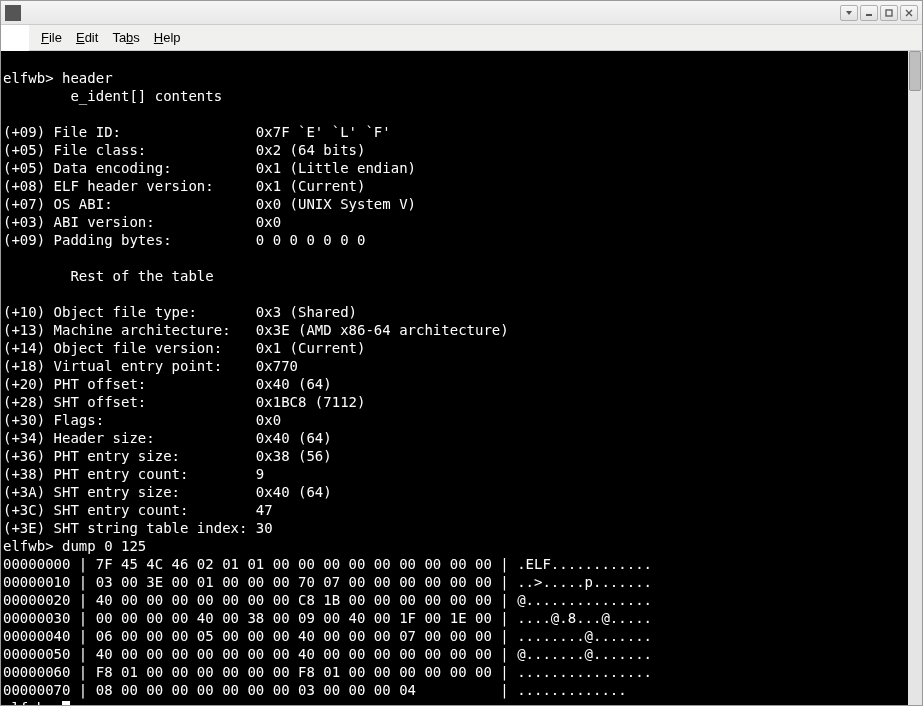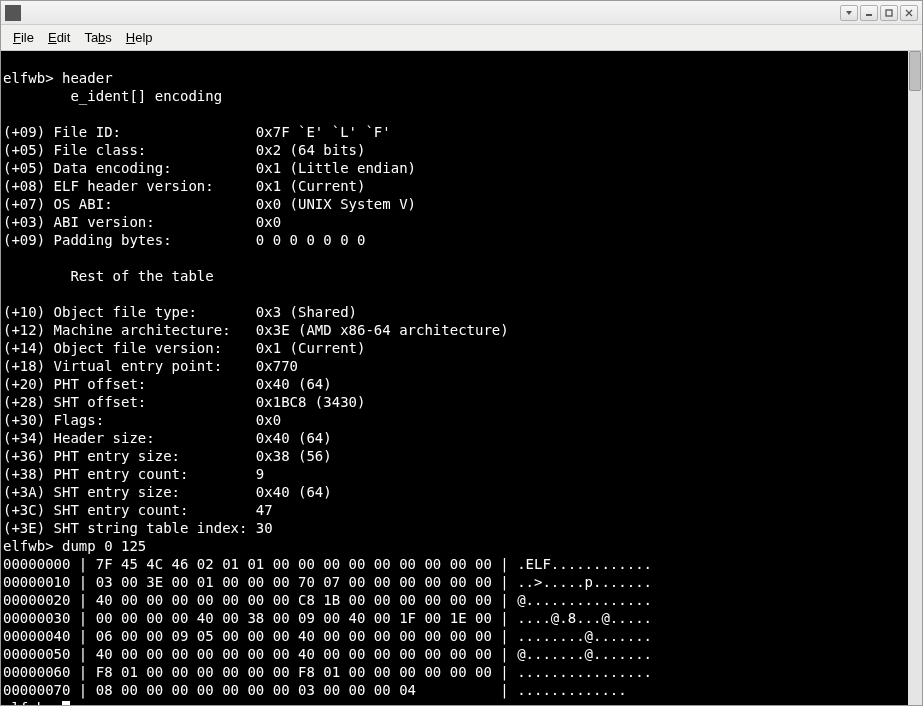--- a/index.html
+++ b/index.html
@@ -49,20 +49,21 @@
 }
 .menubar {
   height: 26px;
   background: #f0f0ee;
   border-bottom: 1px solid #ccc;
   display: flex;
   align-items: center;
   padding: 0 6px;
   gap: 2px;
   font-size: 13px;
+  margin-left: 28px;
 }
 .menu-item {
   padding: 2px 6px;
   cursor: pointer;
 }
 .menu-item .ul { text-decoration: underline; }
 .terminal {
   flex: 1;
   background: #000;
   color: #fff;
@@ -132,51 +133,51 @@
 
   <div class="menubar">
     <span class="menu-item"><span class="ul">F</span><span>ile</span></span>
     <span class="menu-item"><span class="ul">E</span><span>dit</span></span>
     <span class="menu-item"><span>Ta</span><span class="ul">b</span><span>s</span></span>
     <span class="menu-item"><span class="ul">H</span><span>elp</span></span>
   </div>
 
   <div class="terminal">
 <span>elfwb&gt; </span><span>header</span>
-<span>        e_ident[] encoding</span>
+<span>        e_ident[] contents</span>
 <span></span>
 <span>(+09) File ID:                0x7F `E' `L' `F'</span>
 <span>(+05) File class:             0x2 (64 bits)</span>
 <span>(+05) Data encoding:          0x1 (Little endian)</span>
 <span>(+08) ELF header version:     0x1 (Current)</span>
 <span>(+07) OS ABI:                 0x0 (UNIX System V)</span>
 <span>(+03) ABI version:            0x0</span>
 <span>(+09) Padding bytes:          0 0 0 0 0 0 0</span>
 <span></span>
 <span>        Rest of the table</span>
 <span></span>
 <span>(+10) Object file type:       0x3 (Shared)</span>
-<span>(+12) Machine architecture:   0x3E (AMD x86-64 architecture)</span>
+<span>(+13) Machine architecture:   0x3E (AMD x86-64 architecture)</span>
 <span>(+14) Object file version:    0x1 (Current)</span>
 <span>(+18) Virtual entry point:    0x770</span>
 <span>(+20) PHT offset:             0x40 (64)</span>
-<span>(+28) SHT offset:             0x1BC8 (3430)</span>
+<span>(+28) SHT offset:             0x1BC8 (7112)</span>
 <span>(+30) Flags:                  0x0</span>
 <span>(+34) Header size:            0x40 (64)</span>
 <span>(+36) PHT entry size:         0x38 (56)</span>
 <span>(+38) PHT entry count:        9</span>
 <span>(+3A) SHT entry size:         0x40 (64)</span>
 <span>(+3C) SHT entry count:        47</span>
 <span>(+3E) SHT string table index: 30</span>
 <span>elfwb&gt; </span><span>dump 0 125</span>
 <span>00000000 | 7F 45 4C 46 02 01 01 00 00 00 00 00 00 00 00 00 | .ELF............</span>
 <span>00000010 | 03 00 3E 00 01 00 00 00 70 07 00 00 00 00 00 00 | ..&gt;.....p.......</span>
 <span>00000020 | 40 00 00 00 00 00 00 00 C8 1B 00 00 00 00 00 00 | @...............</span>
 <span>00000030 | 00 00 00 00 40 00 38 00 09 00 40 00 1F 00 1E 00 | ....@.8...@.....</span>
-<span>00000040 | 06 00 00 09 05 00 00 00 40 00 00 00 00 00 00 00 | ........@.......</span>
+<span>00000040 | 06 00 00 00 05 00 00 00 40 00 00 00 07 00 00 00 | ........@.......</span>
 <span>00000050 | 40 00 00 00 00 00 00 00 40 00 00 00 00 00 00 00 | @.......@.......</span>
 <span>00000060 | F8 01 00 00 00 00 00 00 F8 01 00 00 00 00 00 00 | ................</span>
 <span>00000070 | 08 00 00 00 00 00 00 00 03 00 00 00 04          | .............</span>
 <span>elfwb&gt; </span><span class="cursor"></span>
     <div class="scrollbar">
       <div class="thumb"></div>
     </div>
   </div>
 </div>
 

